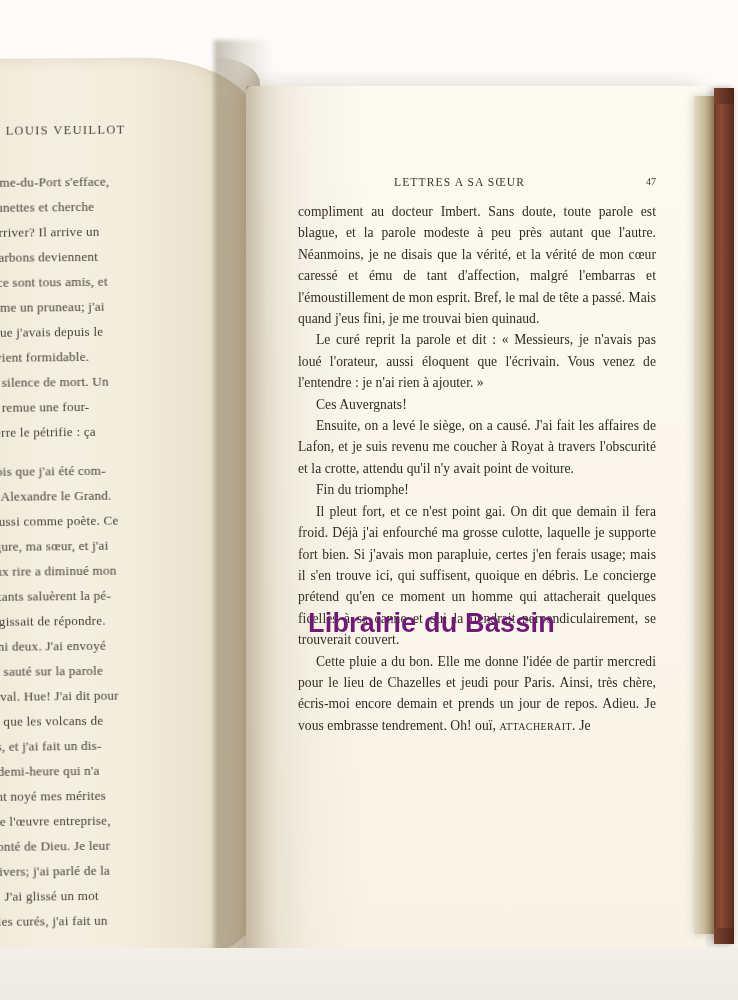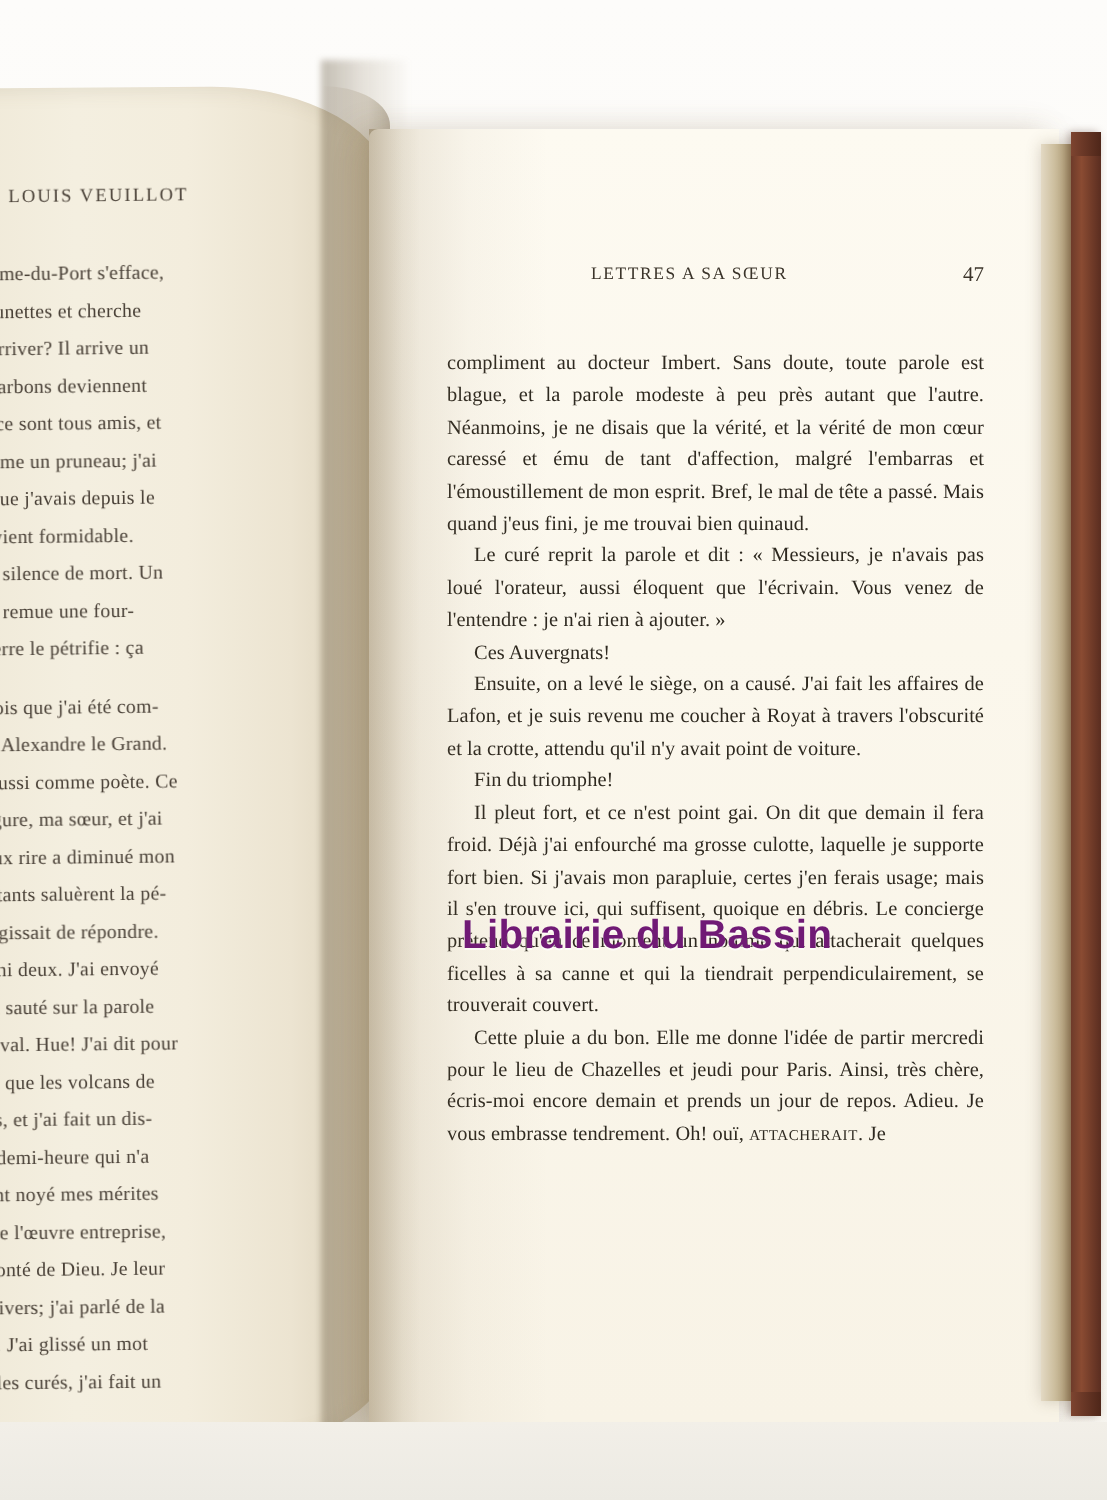--- a/index.html
+++ b/index.html
@@ -161,29 +161,29 @@
     color: #2f2a22;
   }
   .running-head {
     display: flex;
     justify-content: flex-start;
     align-items: baseline;
     font-size: 11.6px;
     letter-spacing: 1.1px;
     font-variant: small-caps;
     color: #3b342a;
-    margin-bottom: 42px;
+    margin-bottom: 12px;
     padding-left: 96px;
     position: relative;
   }
   .folio {
     position: absolute;
     right: 0;
     font-variant: normal;
-    font-size: 14px;
+    font-size: 10px;
     letter-spacing: 0;
   }
   .body-text {
     font-size: 13.6px;
     line-height: 21.4px;
     text-align: justify;
     letter-spacing: 0.05px;
     color: #2e2920;
   }
   .body-text p {

